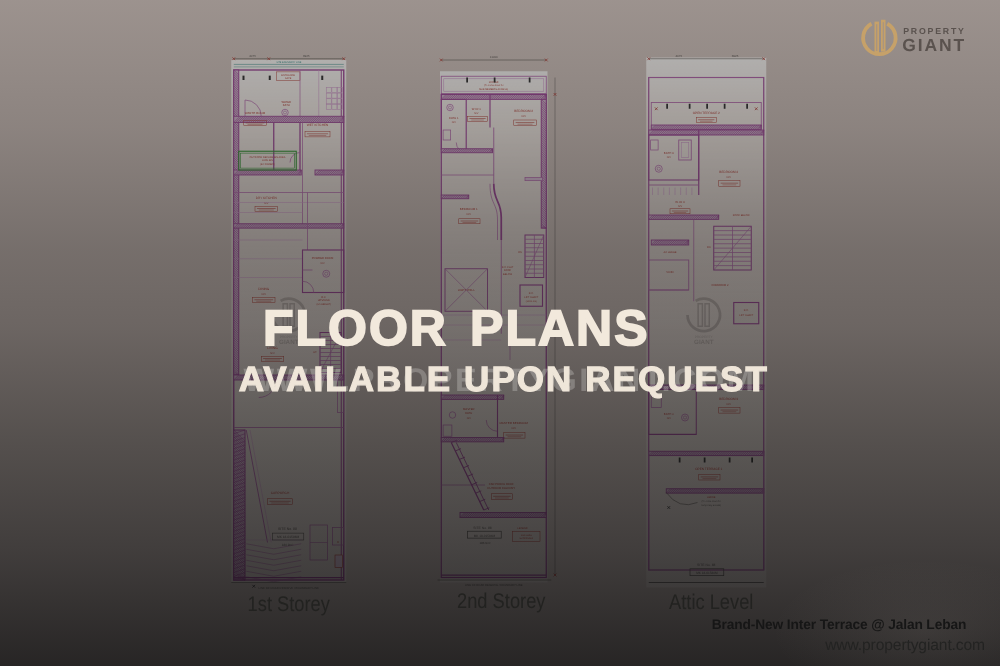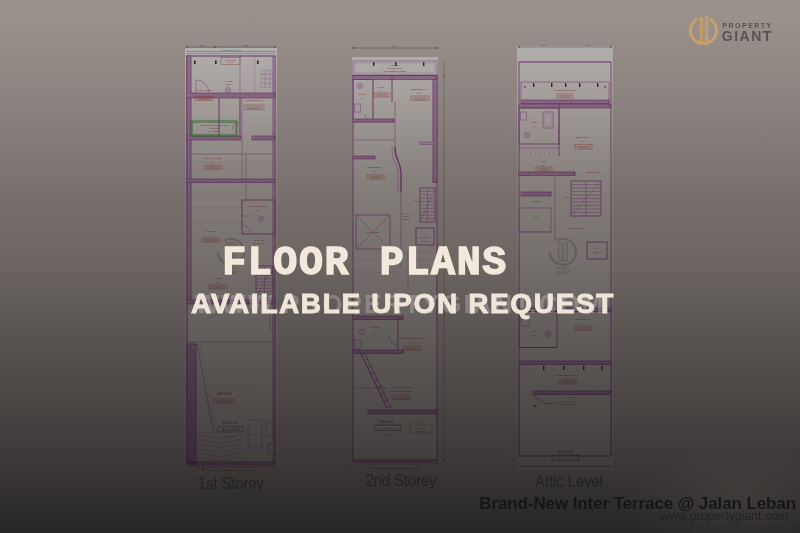--- a/index.html
+++ b/index.html
@@ -14,31 +14,31 @@
       rgba(9,8,8,0.515) 49%,
       rgba(8,8,8,0.622) 66%,
       rgba(6,6,7,0.718) 83%,
       rgba(5,5,6,0.835) 100%);}
   #brglow{position:absolute;left:560px;top:440px;width:240px;height:93px;
     background:radial-gradient(ellipse 170px 80px at 75% 70%, rgba(205,195,185,0.085), rgba(205,195,185,0) 72%);}
   .wm-row{position:absolute;top:289px;left:0;width:800px;text-align:center;
     color:rgba(240,238,234,0.25);font-size:26px;font-weight:bold;letter-spacing:2px;
     filter:blur(0.5px);}
   #title{position:absolute;top:241px;left:1px;width:728px;text-align:center;
-    color:#f2e9dc;font-size:40px;font-weight:bold;letter-spacing:1.6px;font-family:Liberation Mono, monospace;
+    color:#f2e9dc;font-size:40px;font-weight:bold;letter-spacing:1.6px;
     -webkit-text-stroke:1.4px #f2e9dc;}
   #subtitle{position:absolute;top:287.5px;left:3px;width:800px;text-align:center;
     color:#efe6d9;font-size:28px;font-weight:bold;letter-spacing:1.65px;
     -webkit-text-stroke:0.9px #efe6d9;}
   .plabel{position:absolute;color:#222220;font-size:17px;transform:scaleX(0.86);filter:blur(0.3px);}
   #lab1{top:474px;left:131px;width:200px;text-align:center;}
   #lab2{top:471px;left:301px;width:200px;text-align:center;}
   #lab3{top:472px;left:469px;width:200px;text-align:center;}
-  #brand{position:absolute;top:494.3px;right:4px;color:#161616;
-    font-size:17px;font-weight:bold;letter-spacing:-0.1px;}
+  #brand{position:absolute;top:494.3px;right:27px;color:#161616;
+    font-size:11px;font-weight:bold;letter-spacing:-0.1px;}
   #site{position:absolute;top:508.5px;right:12px;color:#232322;font-size:12.5px;letter-spacing:-0.1px;}
 </style>
 </head>
 <body>
 <div id="canvas">
   <svg class="plan" style="left:182px;top:42px" width="106" height="430" viewBox="0 0 106 430">
       <defs>
         <linearGradient id="pg1" x1="0" y1="0" x2="0" y2="1">
           <stop offset="0" stop-color="#fffdfb" stop-opacity="0.97"></stop>
           <stop offset="0.12" stop-color="#fdf6f0" stop-opacity="0.9"></stop>

